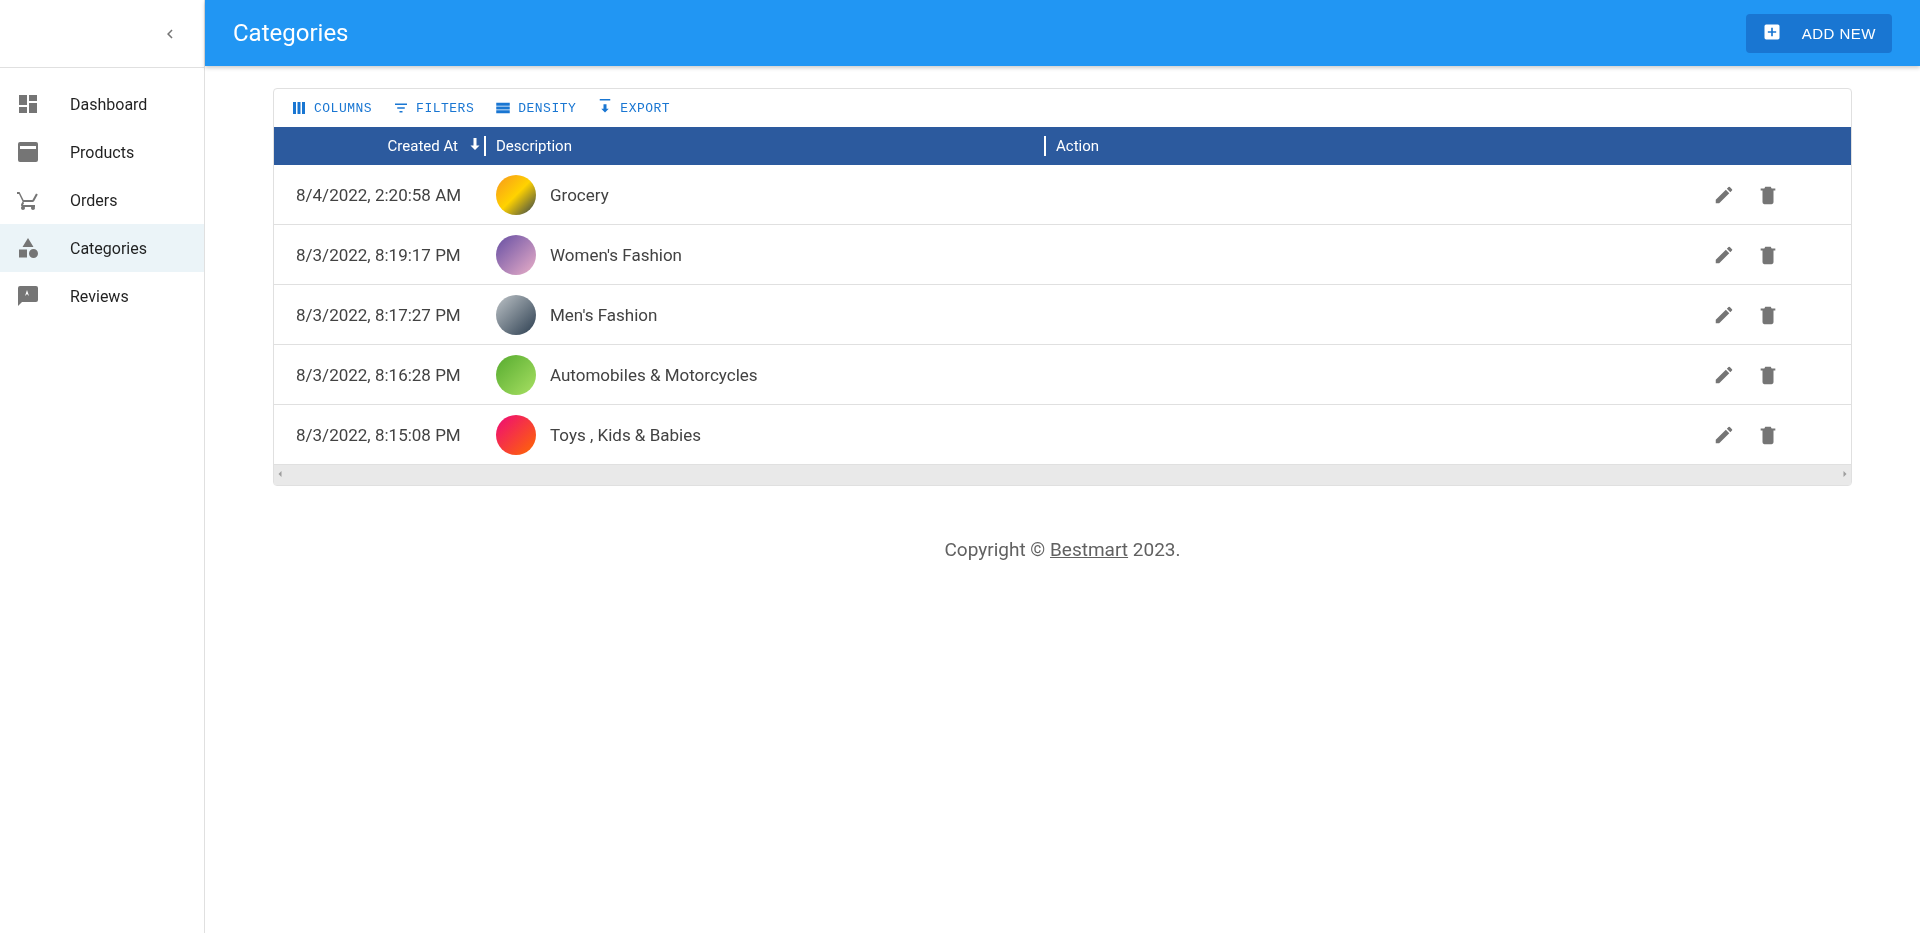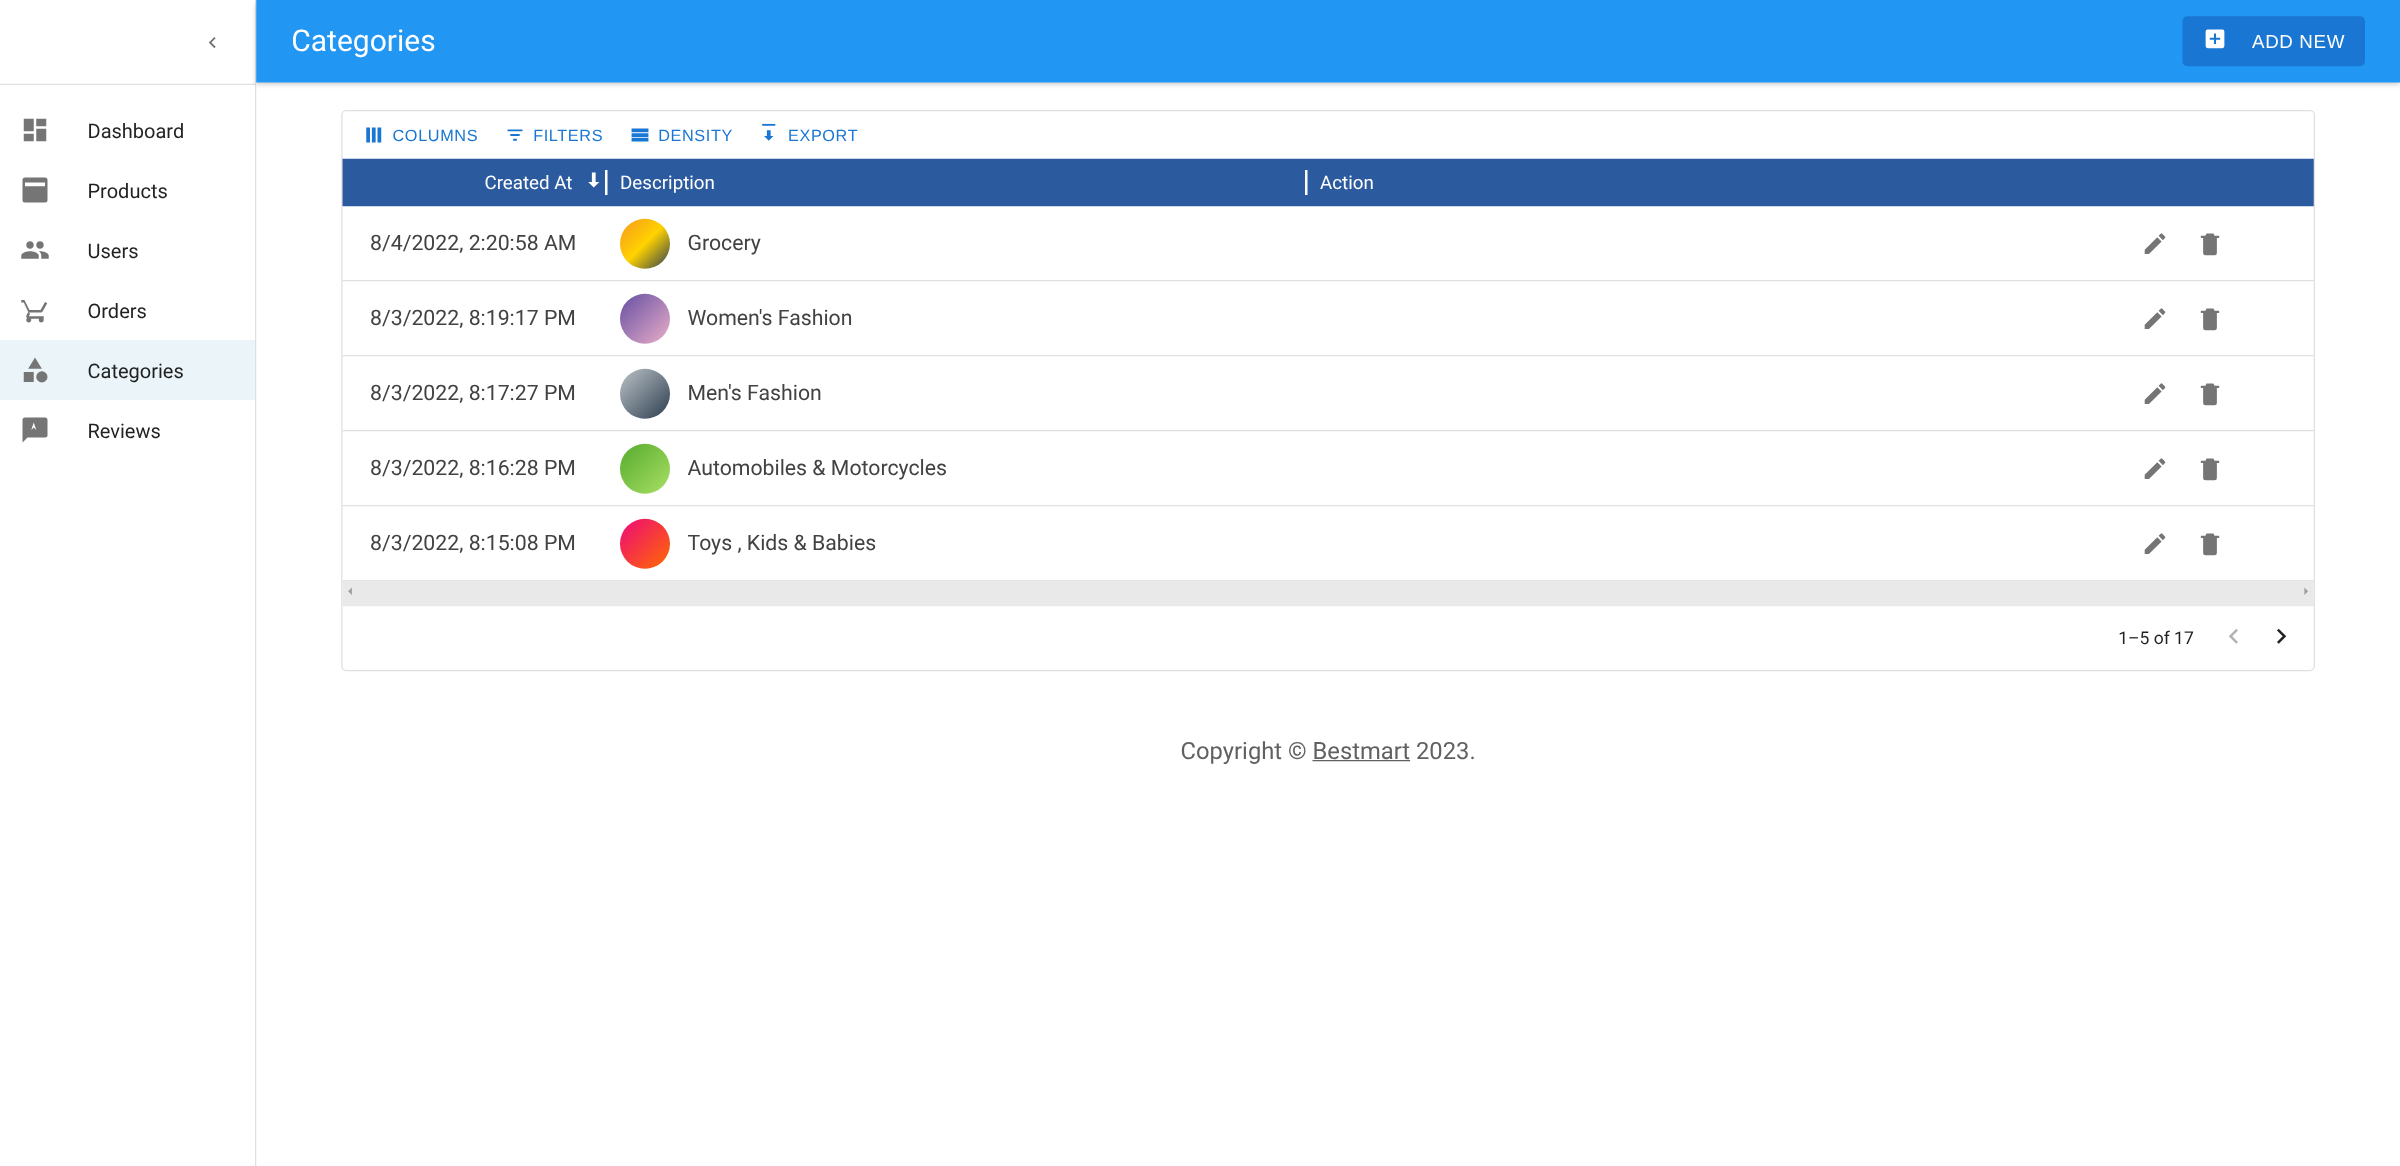--- a/index.html
+++ b/index.html
@@ -90,20 +90,21 @@
     align-items:center;
     gap: 6px;
     padding: 4px 8px;
     color:#1976d2;
     font-size: 13px;
     font-weight:500;
     letter-spacing: 0.5px;
     cursor:pointer;
     border:none;
     background:none;
+    font-family:Liberation Mono, monospace;
   }
   .tool-btn .svg { width:18px; height:18px; }
 
   
   .grid-header {
     display:grid;
     grid-template-columns: 210px 560px 1fr 150px;
     background: #2c5a9e;
     color:#fff;
     height: 38px;
@@ -214,28 +215,20 @@
         </span>
         <span class="nav-label">Dashboard</span>
       </div>
       <div class="nav-item">
         <span class="nav-icon">
           <svg viewBox="0 0 24 24" fill="currentColor">
               <path d="M20 2H4a2 2 0 0 0-2 2v16a2 2 0 0 0 2 2h16a2 2 0 0 0 2-2V4a2 2 0 0 0-2-2zM4 6h16v3H4V6z"></path>
             </svg>
         </span>
         <span class="nav-label">Products</span>
-      </div>
-      <div class="nav-item">
-        <span class="nav-icon">
-          <svg viewBox="0 0 24 24" fill="currentColor">
-              <path d="M16 11c1.66 0 3-1.34 3-3s-1.34-3-3-3-3 1.34-3 3 1.34 3 3 3zM8 11c1.66 0 3-1.34 3-3S9.66 5 8 5 5 6.34 5 8s1.34 3 3 3zm0 2c-2.33 0-7 1.17-7 3.5V19h14v-2.5C15 14.17 10.33 13 8 13zm8 0c-.29 0-.62.02-.97.05 1.16.84 1.97 1.97 1.97 3.45V19h6v-2.5c0-2.33-4.67-3.5-7-3.5z"></path>
-            </svg>
-        </span>
-        <span class="nav-label">Users</span>
       </div>
       <div class="nav-item">
         <span class="nav-icon">
           <svg viewBox="0 0 24 24" fill="currentColor">
               <path d="M7 18c-1.1 0-2 .9-2 2s.9 2 2 2 2-.9 2-2-.9-2-2-2zm10 0c-1.1 0-2 .9-2 2s.9 2 2 2 2-.9 2-2-.9-2-2-2zM7.17 14h9.28c.75 0 1.41-.41 1.75-1.03l3.58-6.47-1.75-.97L16.45 12H7.53L3.54 4H1v2h2l3.6 7.59-1.35 2.44C4.52 17.37 5.48 19 7 19h12v-2H7l1.1-2z"></path>
             </svg>
         </span>
         <span class="nav-label">Orders</span>
       </div>
       <div class="nav-item active">
@@ -434,39 +427,20 @@
                 <path d="M15 6l-6 6 6 6z"></path>
               </svg>
           </span>
           <span class="chev">
             <svg viewBox="0 0 24 24" width="12" height="12" fill="currentColor">
                 <path d="M9 6l6 6-6 6z"></path>
               </svg>
           </span>
         </div>
 
-        <div class="paginator">
-          <span>1–5 of 17</span>
-          <div class="page-nav">
-            <button disabled="">
-              <span>
-                <svg viewBox="0 0 24 24" fill="currentColor">
-                    <path d="M15.41 7.41 14 6l-6 6 6 6 1.41-1.41L10.83 12z"></path>
-                  </svg>
-              </span>
-            </button>
-            <button>
-              <span>
-                <svg viewBox="0 0 24 24" fill="currentColor">
-                    <path d="M8.59 16.59 10 18l6-6-6-6-1.41 1.41L13.17 12z"></path>
-                  </svg>
-              </span>
-            </button>
-          </div>
-        </div>
       </div>
     </div>
 
     <div class="footer">
       <span>Copyright © </span><a href="#">Bestmart</a><span> 2023.</span>
     </div>
   </main>
 </div>
 
 </body></html>

